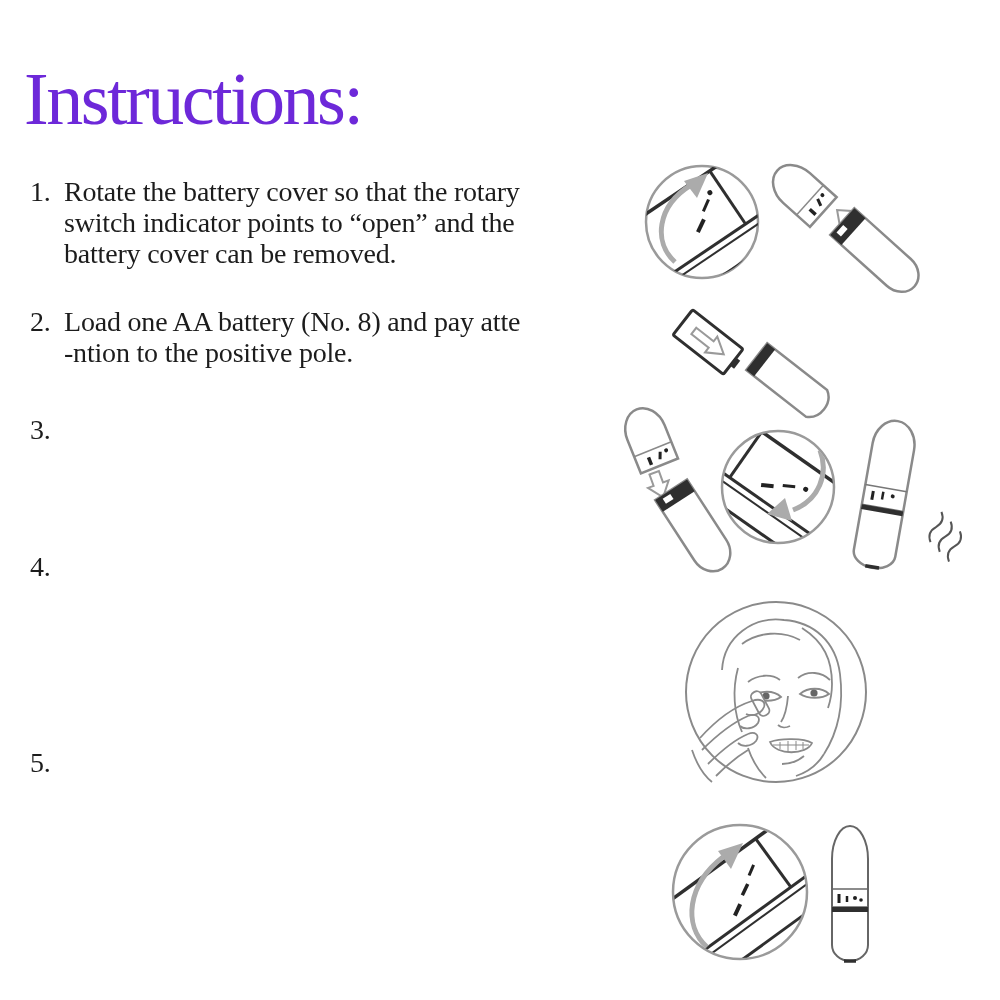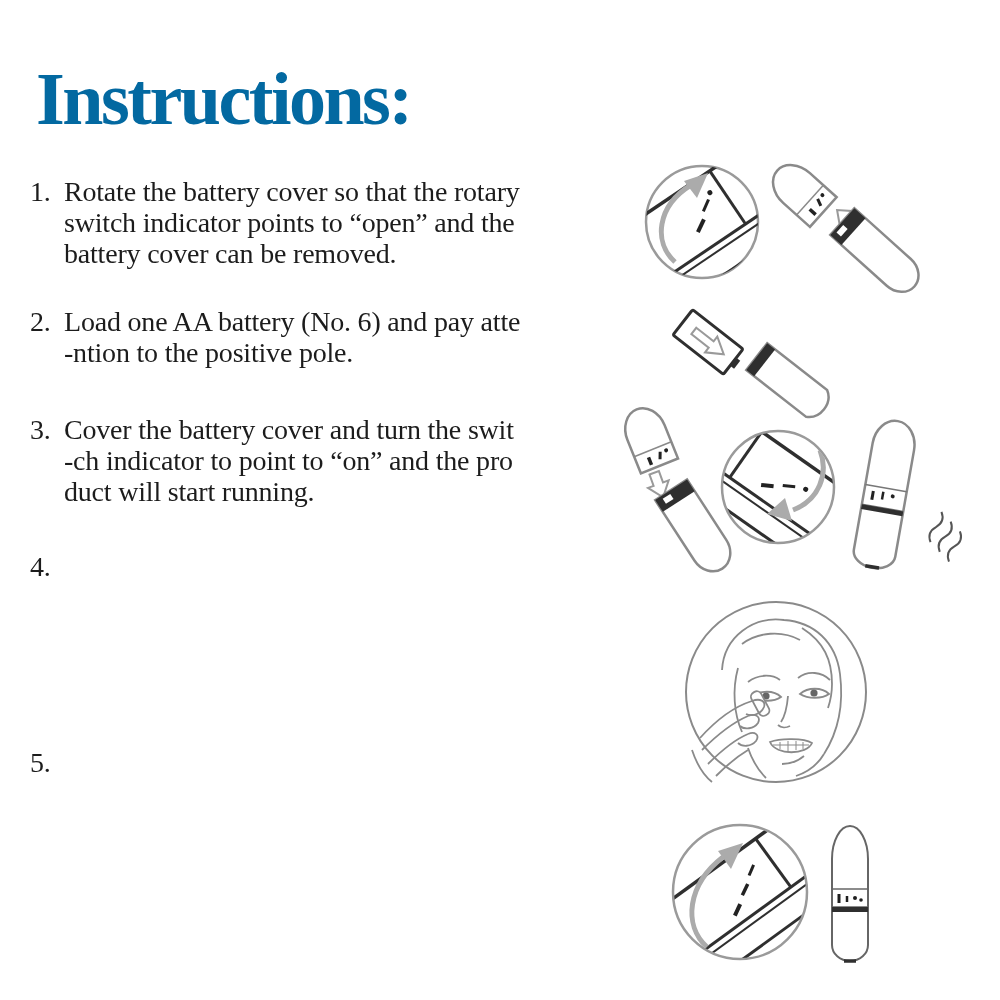--- a/index.html
+++ b/index.html
@@ -4,23 +4,23 @@
 <style>
   html,body{margin:0;padding:0;}
   body{
     width:1000px;height:1000px;position:relative;overflow:hidden;
     background:#ffffff;
     font-family:"Liberation Serif","DejaVu Serif",serif;
     color:#1c1c1c;
   }
   .page{position:absolute;inset:0;}
   .title{
-    position:absolute;left:36px;top:62px;
-    font-size:74px;font-weight:bold;letter-spacing:-2.5px;
-    color:#0369a1;line-height:1;
+    position:absolute;left:24px;top:62px;
+    font-size:74px;font-weight:normal;letter-spacing:-2.5px;
+    color:#6d28d9;line-height:1;
   }
   .step{
     position:absolute;left:30px;width:640px;
     display:flex;align-items:flex-start;
     font-size:28px;line-height:31px;letter-spacing:-0.2px;
   }
   .step .num{flex:0 0 34px;white-space:nowrap;}
   .step .txt{white-space:pre;}
   .s1{top:176px;} .s2{top:306px;} .s3{top:414px;} .s4{top:551px;} .s5{top:747px;}
   svg{position:absolute;overflow:visible;}
@@ -34,28 +34,25 @@
   <div class="title">Instructions:</div>
 
   <div class="step s1">
     <span class="num">1.</span>
     <span class="txt">Rotate the battery cover so that the rotary
 switch indicator points to “open” and the
 battery cover can be removed.</span>
   </div>
   <div class="step s2">
     <span class="num">2.</span>
-    <span class="txt">Load one AA battery (No. 6) and pay atte
+    <span class="txt">Load one AA battery (No. 8) and pay atte
 -ntion to the positive pole.</span>
   </div>
   <div class="step s3">
     <span class="num">3.</span>
-    <span class="txt">Cover the battery cover and turn the swit
--ch indicator to point to “on” and the pro
-duct will start running.</span>
   </div>
   <div class="step s4">
     <span class="num">4.</span>
   </div>
   <div class="step s5">
     <span class="num">5.</span>
   </div>
 
   <svg style="left:641px;top:160px;" width="122" height="124" viewBox="0 0 122 124">
     <defs>

